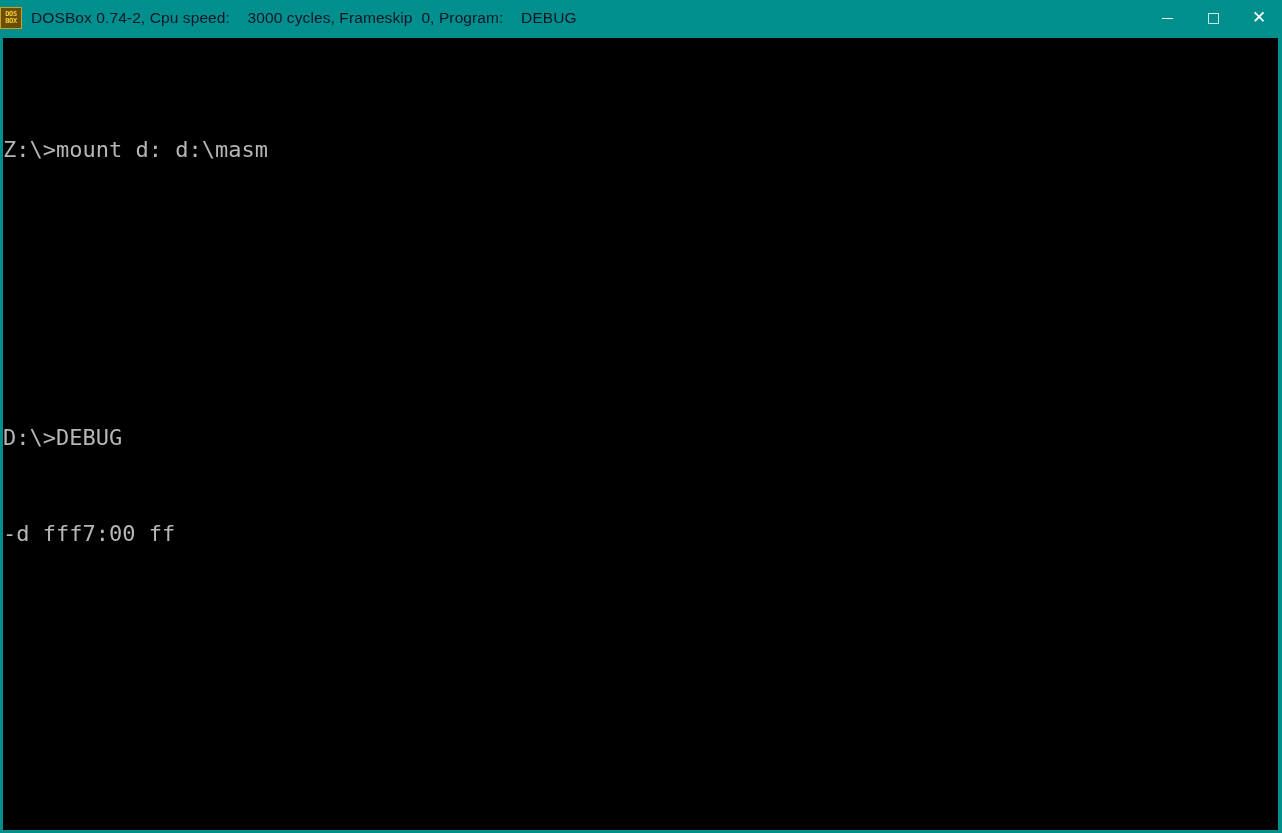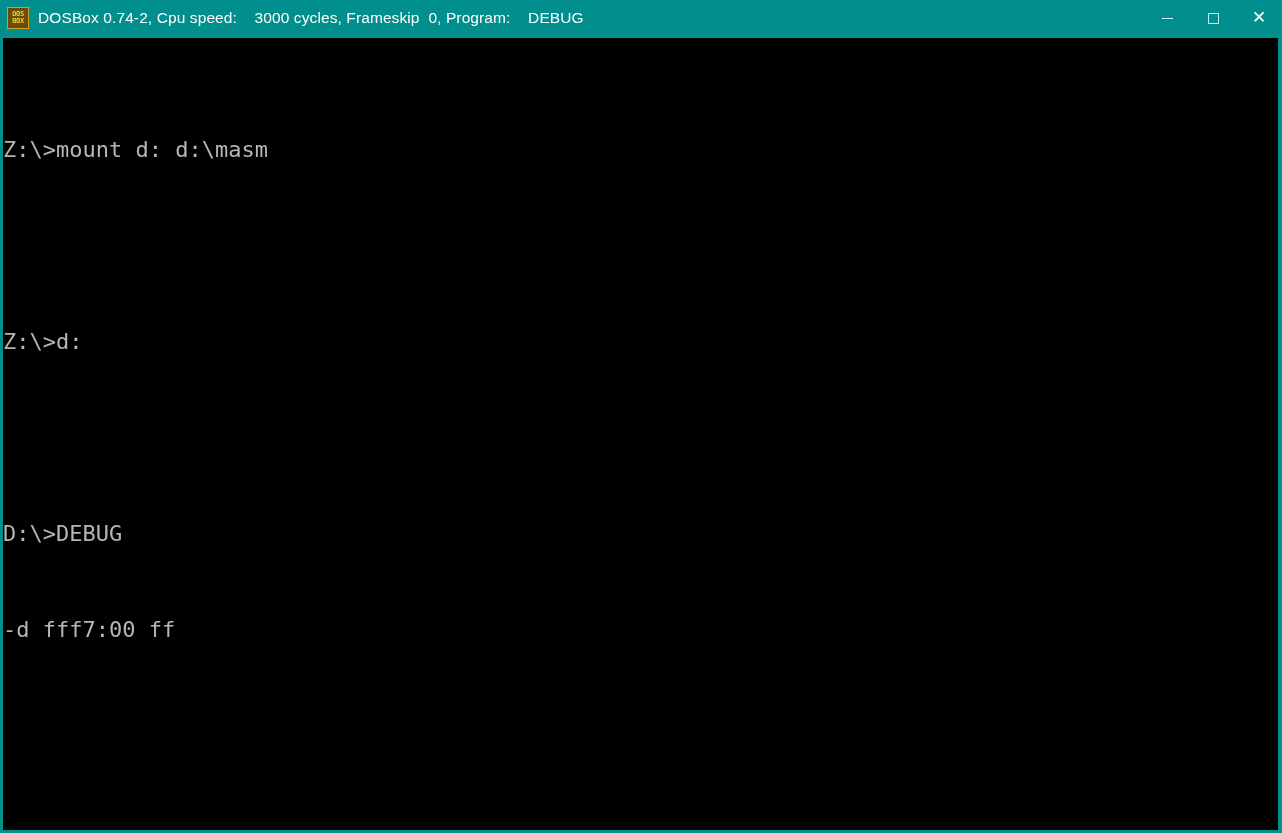--- a/index.html
+++ b/index.html
@@ -31,42 +31,41 @@
     background: #008f8c;
     display: flex;
     align-items: center;
     position: relative;
     user-select: none;
   }
 
   #app-icon {
     width: 22px;
     height: 22px;
-    margin-left: 7px;
     margin-right: 9px;
     flex: 0 0 22px;
     background: #6b4e06;
     border: 1px solid #caa123;
     box-sizing: border-box;
     display: flex;
     flex-direction: column;
     align-items: center;
     justify-content: center;
     line-height: 1;
   }
   #app-icon .ln {
     font-family: "DejaVu Sans Mono", monospace;
     font-size: 7px;
     font-weight: bold;
     color: #f3c93c;
     letter-spacing: -0.3px;
   }
 
   #titlebar-text {
-    color: #ffffff;
+    color: #0f172a;
     font-size: 15.5px;
     font-family: "Liberation Sans", sans-serif;
     white-space: pre;
     letter-spacing: 0.1px;
   }
 
   #window-controls {
     position: absolute;
     right: 0;
     top: 0;
@@ -156,21 +155,20 @@
         <span class="glyph-close">✕</span>
       </div>
     </div>
   </div>
 
   <div id="terminal-frame">
     <div id="terminal">
 
       <div class="term-line">Z:\&gt;mount d: d:\masm</div>
       <div class="term-line blank"></div>
-      <div class="term-line">Z:\&gt;d:</div>
       <div class="term-line blank"></div>
       <div class="term-line">D:\&gt;DEBUG</div>
       <div class="term-line">-d fff7:00 ff</div>
 
       
 
       
 
     </div>
   </div>

